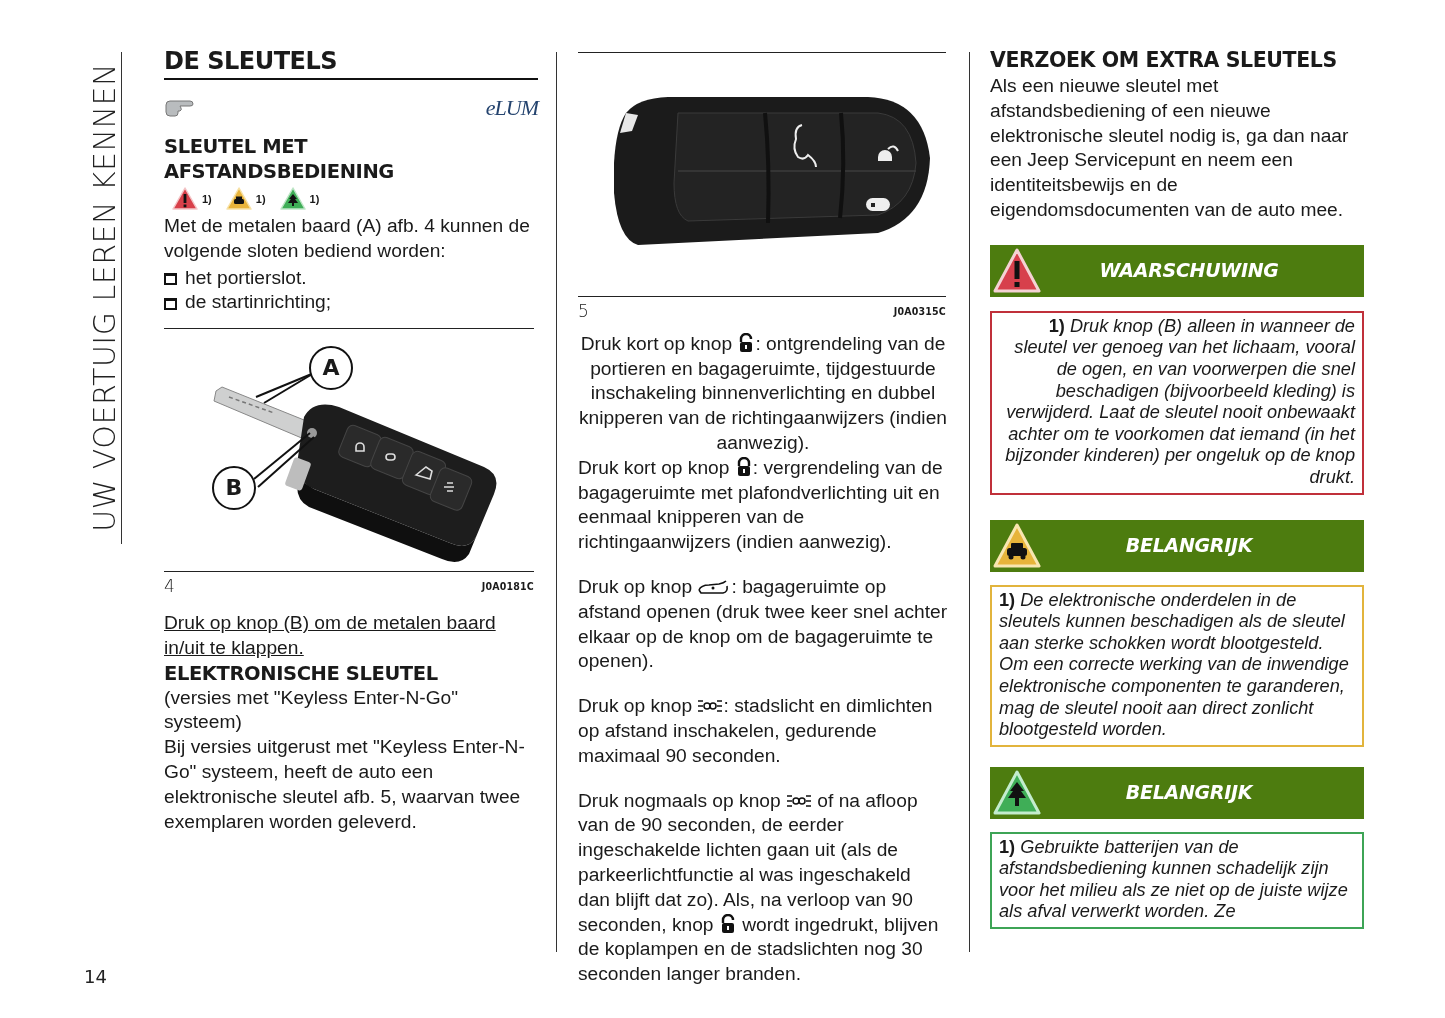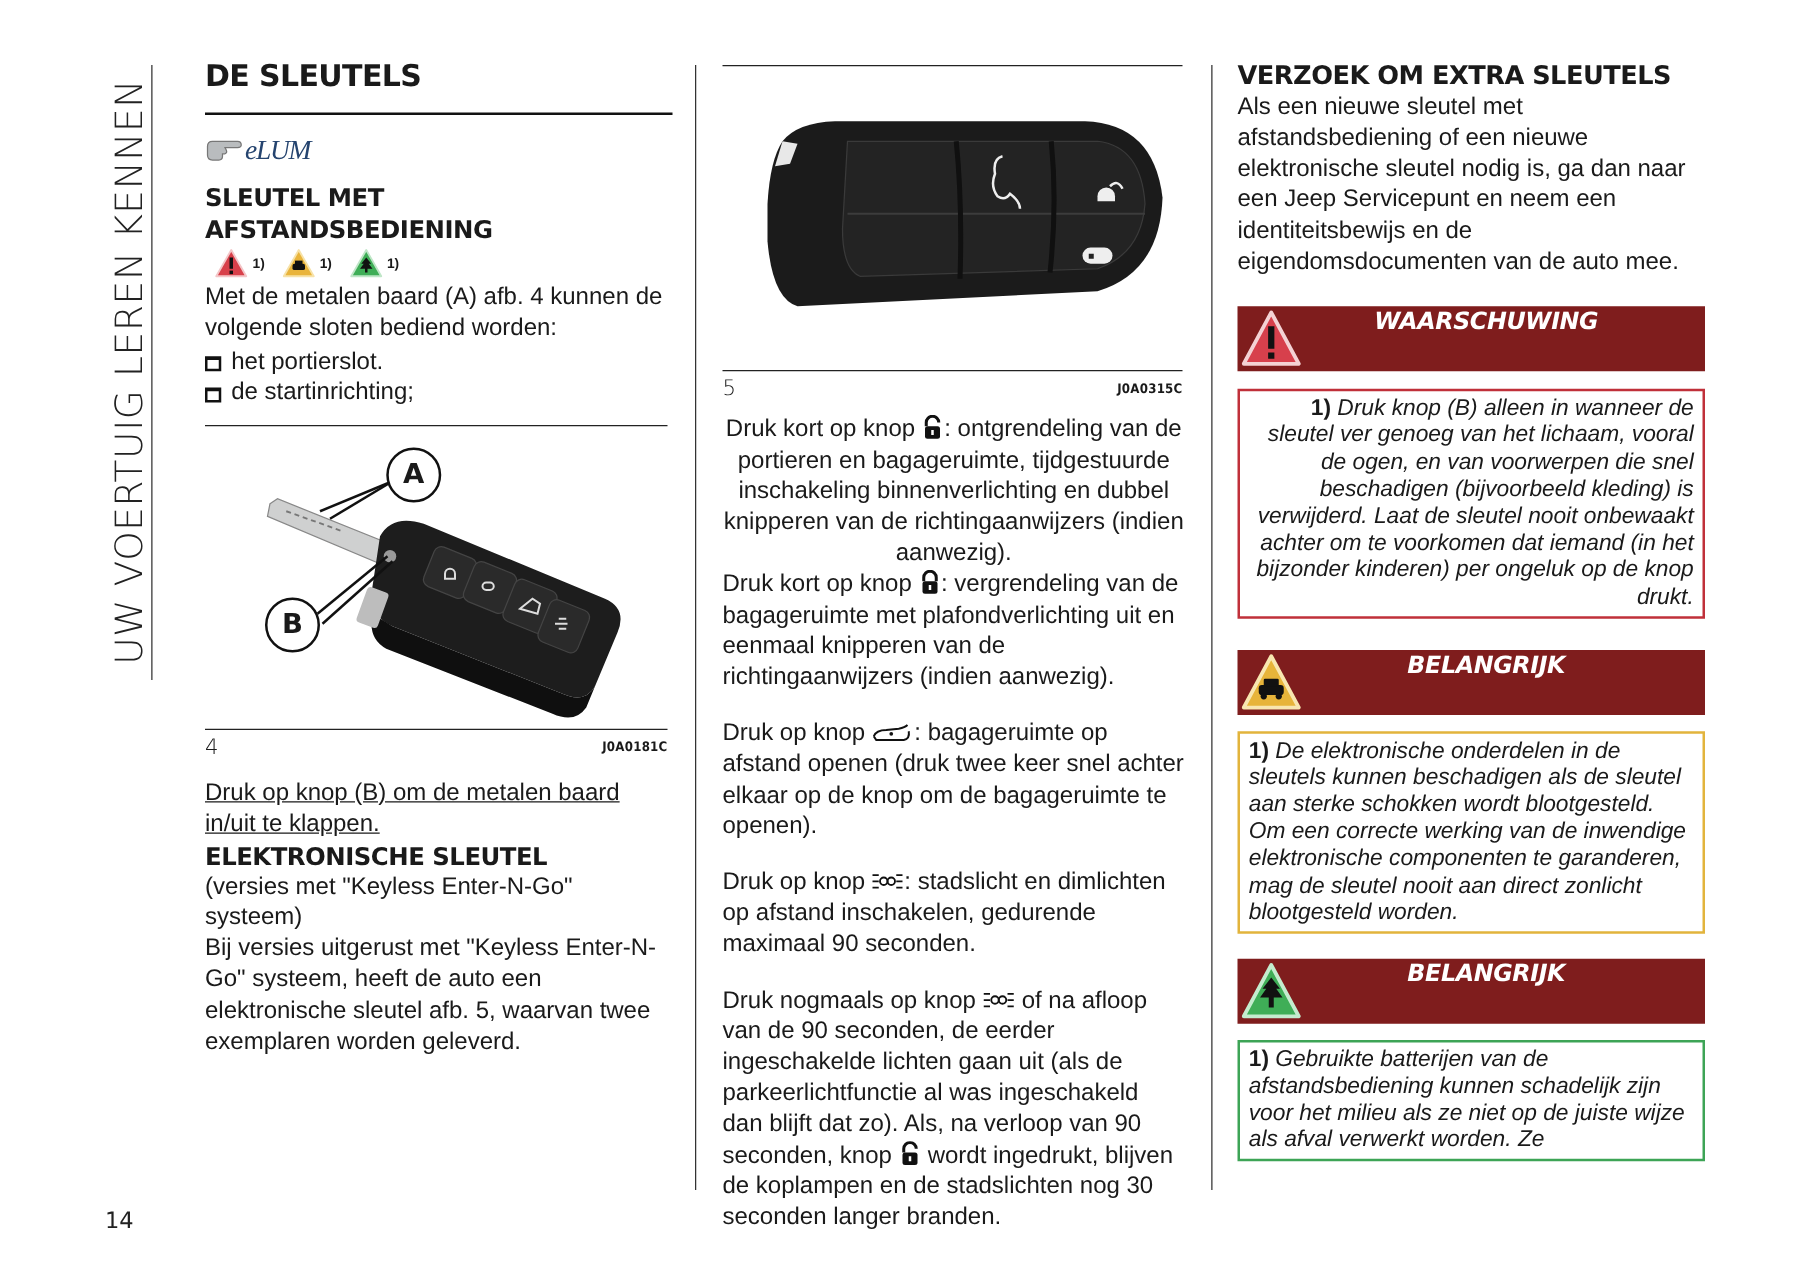--- a/index.html
+++ b/index.html
@@ -20,31 +20,31 @@
 
   .col-rule { position: absolute; width: 1px; background: #333; }
 
   .col { position: absolute; font-size: 19.2px; line-height: 24.8px; }
   .col1 { left: 164px; top: 46px; width: 374px; }
   .col2 { left: 578px; top: 46px; width: 370px; }
   .col3 { left: 990px; top: 46px; width: 374px; }
 
   h1.section {
     font-family: "DejaVu Sans", sans-serif; font-weight: 900; font-size: 24px;
-    letter-spacing: -0.5px; line-height: 30px; padding-bottom: 14px;
+    letter-spacing: -0.5px; line-height: 30px; padding-bottom: 2px;
     border-bottom: 2px solid #111; margin-bottom: 12px;
   }
   h2.sub {
     font-family: "DejaVu Sans", sans-serif; font-weight: 900; font-size: 19.5px;
     letter-spacing: -0.4px; line-height: 25px;
   }
   p { margin: 0; }
   .gap { margin-top: 20px; }
 
-  .elum { display: flex; align-items: center; gap: 2px; height: 32px; margin-bottom: 10px; }
+  .elum { display: flex; align-items: center; gap: 2px; height: 32px; margin-bottom: 10px; justify-content: space-between; }
   .elum .hand { width: 30px; height: 22px; }
   .elum .lbl { font-family: "Liberation Serif", serif; font-style: italic; color: #25446f; font-size: 22px; letter-spacing: -1px; }
 
   .icons-row { display: flex; align-items: center; gap: 4px; height: 30px; padding-left: 8px; }
   .icons-row .ref { font-size: 11px; font-weight: bold; margin-right: 10px; }
   .tri { width: 26px; height: 24px; display: inline-block; }
 
   ul.bul { list-style: none; }
   ul.bul li { display: flex; align-items: center; }
   .sq { display: inline-block; width: 13px; height: 12px; border: 2px solid #111; border-top-width: 3px; margin-right: 8px; margin-top: 2px; }
@@ -56,21 +56,21 @@
   .figure .cap .code { font-family: "DejaVu Sans Condensed", "DejaVu Sans", sans-serif; font-size: 10.5px; font-weight: bold; letter-spacing: 0.2px; }
 
   .callout { position: absolute; width: 44px; height: 44px; border: 2.5px solid #111; border-radius: 50%; background: #fff;
     display: flex; align-items: center; justify-content: center; font-family: "DejaVu Sans", sans-serif; font-weight: bold; font-size: 22px; }
 
   .ki { display: inline-block; vertical-align: -3px; width: 18px; height: 20px; }
   .ki-wide { display: inline-block; vertical-align: -3px; width: 34px; height: 16px; }
   .ki-light { display: inline-block; vertical-align: -2px; width: 26px; height: 16px; }
 
   .notice-head {
-    height: 52px; background: #7f1d1d; display: flex; position: relative;
+    height: 52px; background: #4d7c0f; display: flex; align-items: center; position: relative;
   }
   .notice-head .ico { position: absolute; left: 2px; top: 2px; width: 50px; height: 48px; }
   .notice-head .title { width: 100%; text-align: center; color: #fff; font-family: "DejaVu Sans", sans-serif;
     font-style: italic; font-weight: bold; font-size: 19px; letter-spacing: -0.3px; padding-left: 24px; }
   .notice-body { border: 2px solid; padding: 3px 7px 4px 7px; font-style: italic; font-size: 18.2px; line-height: 21.6px; }
   .notice-body b { font-style: normal; font-weight: bold; }
 </style>
 </head>
 <body>
 

